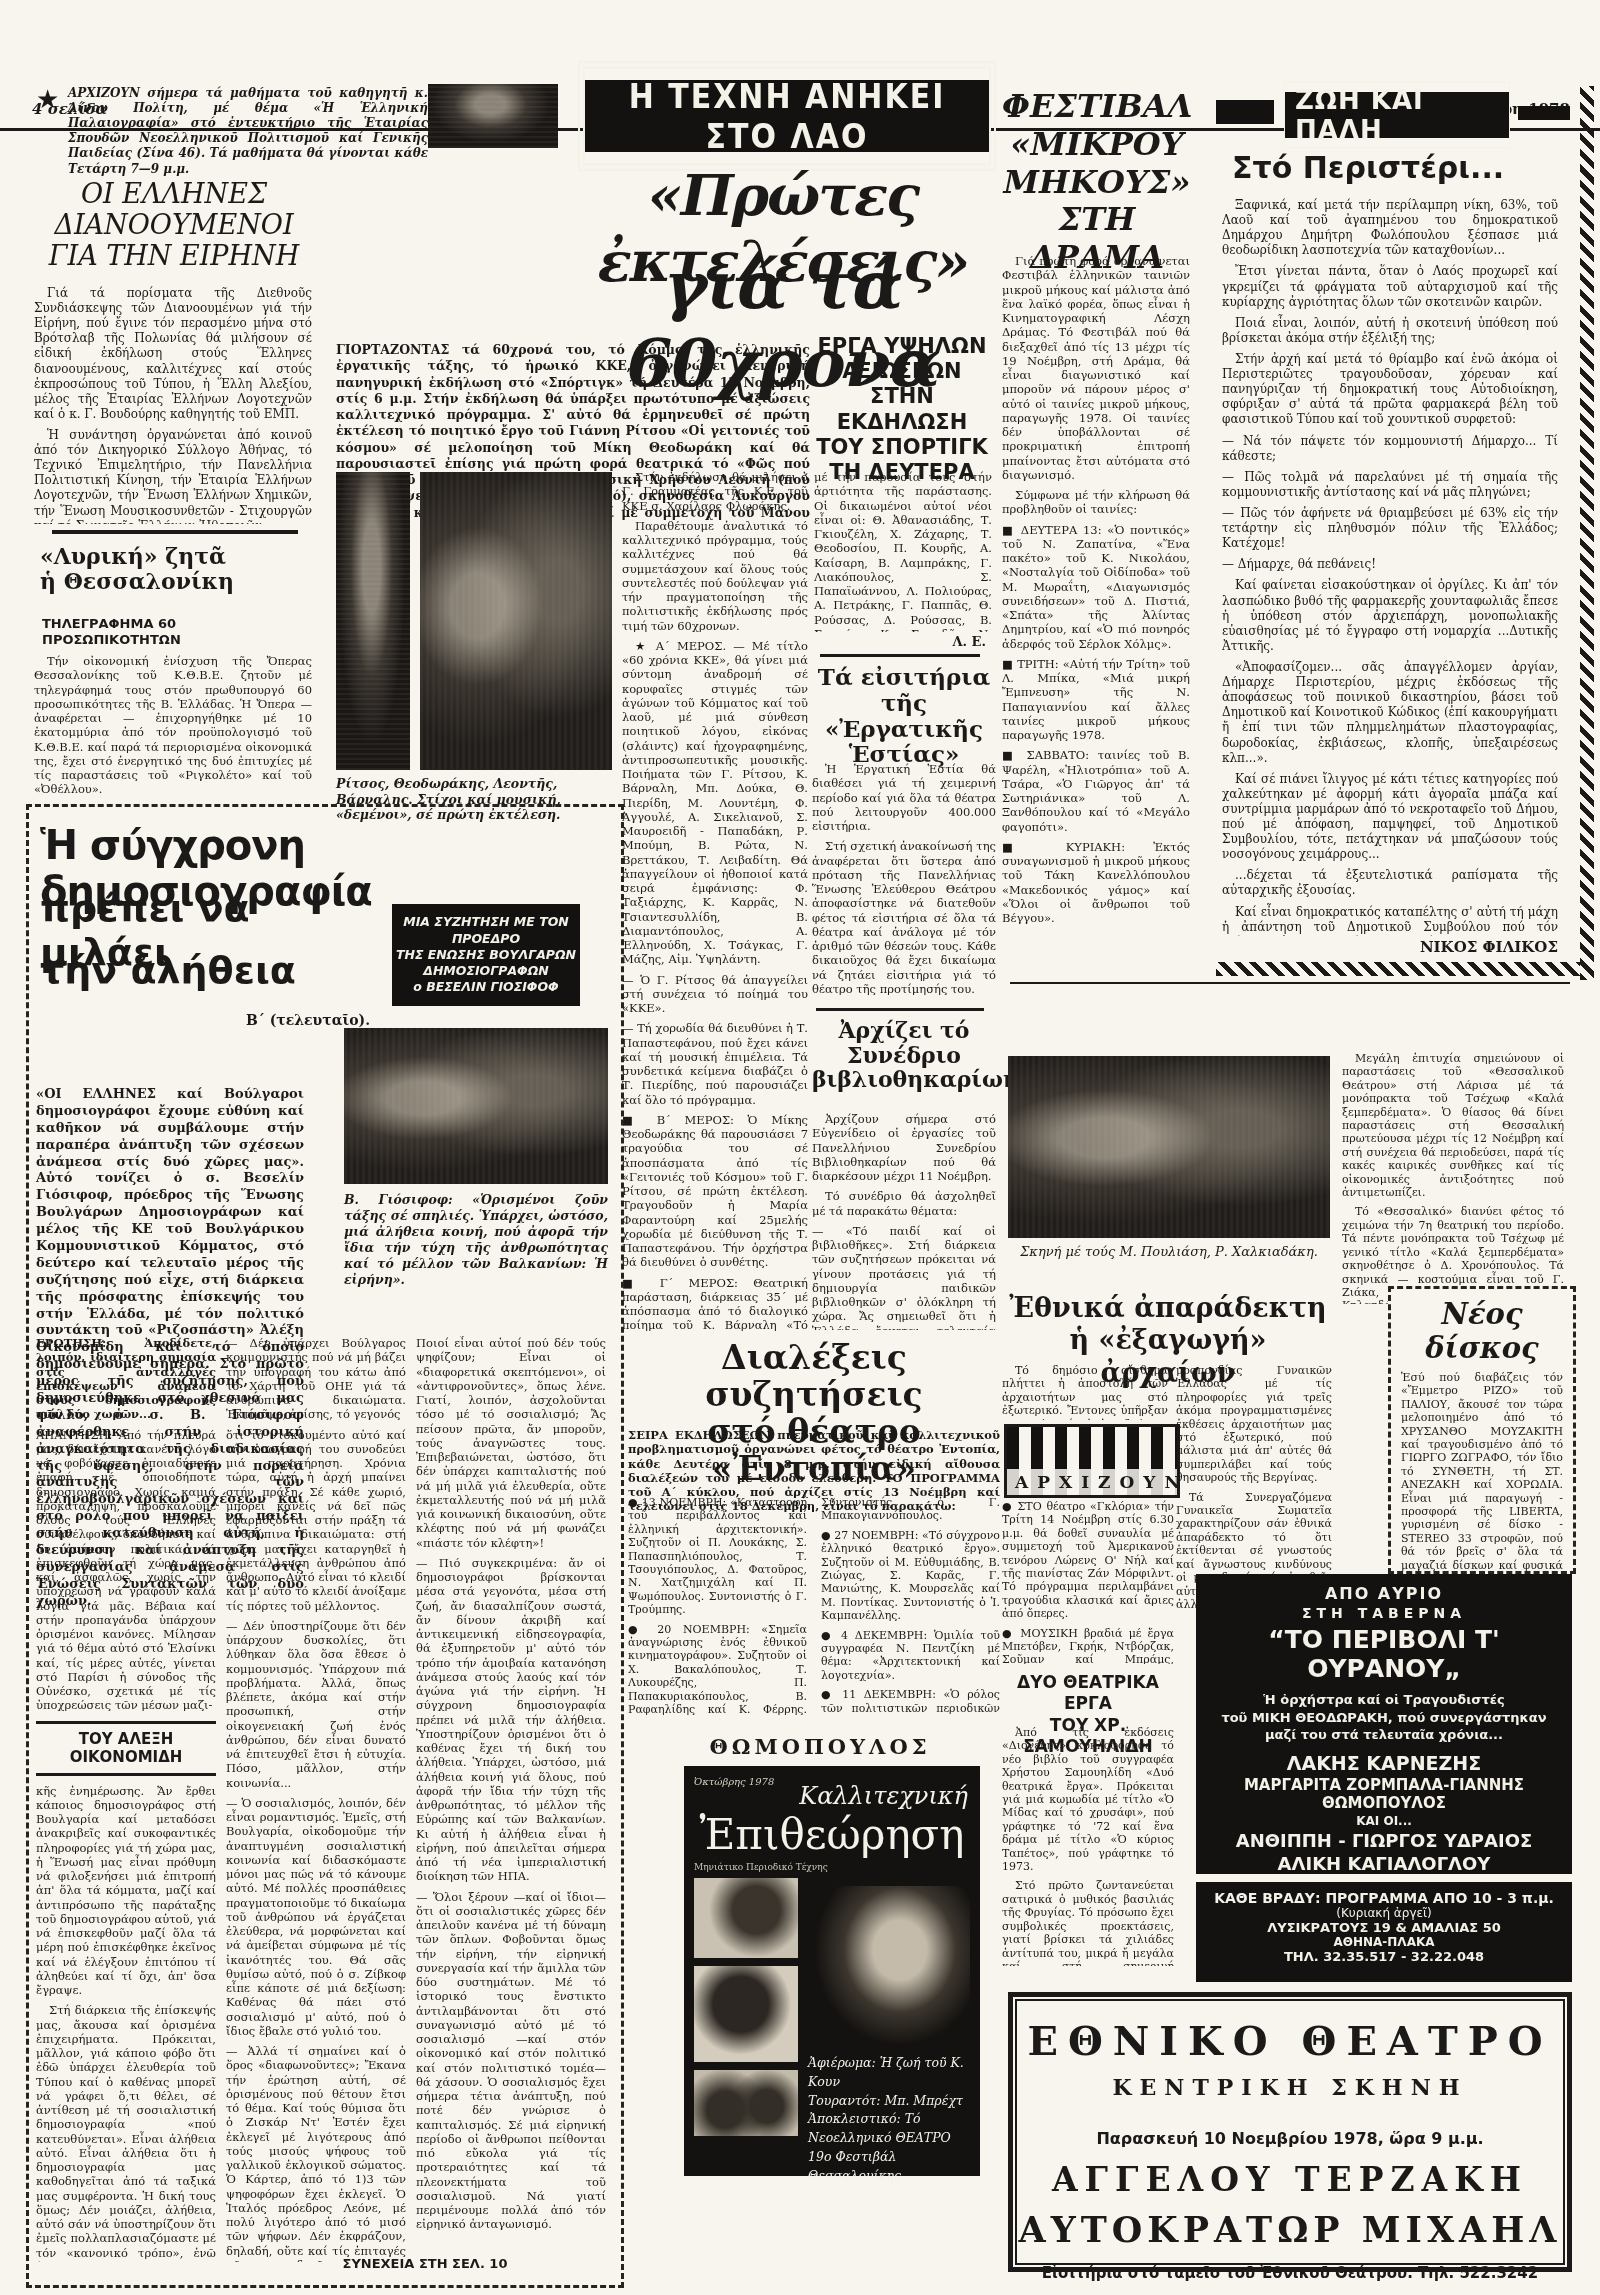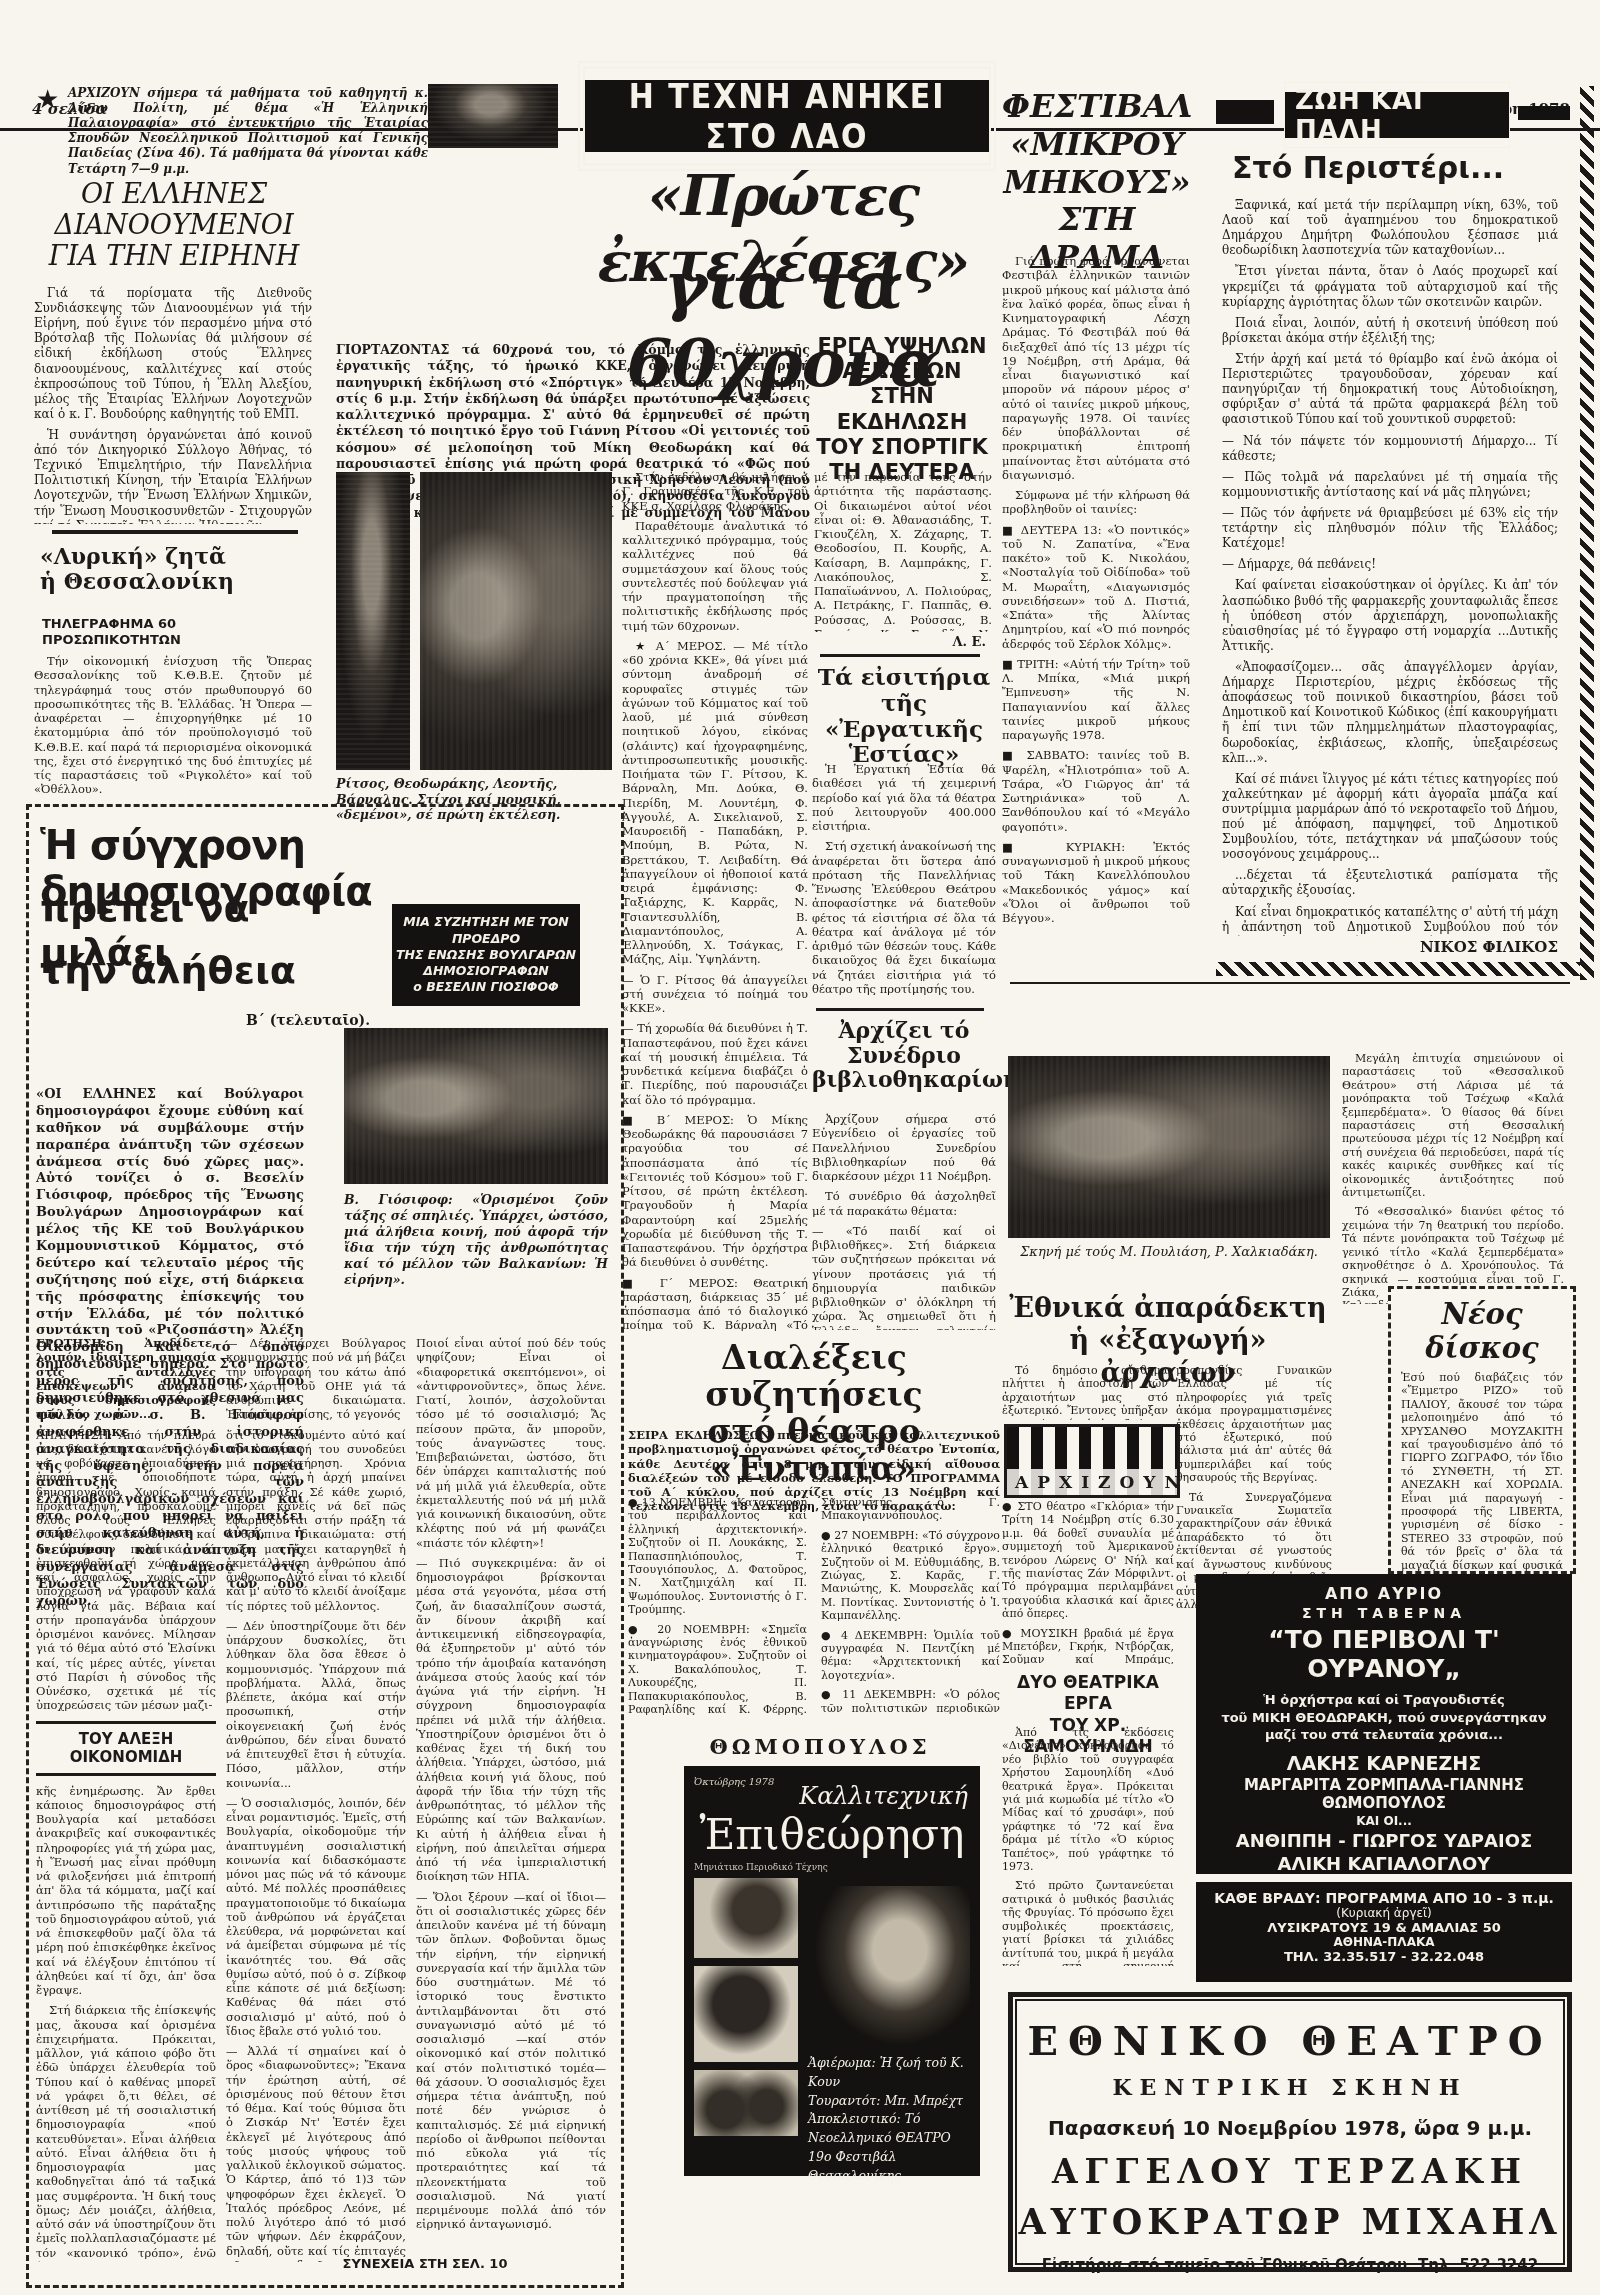--- a/index.html
+++ b/index.html
@@ -291,19 +291,19 @@
     <div class="b san" style="font-size:14px;">ΚΑΘΕ ΒΡΑΔΥ: ΠΡΟΓΡΑΜΜΑ ΑΠΟ 10 - 3 π.μ.</div>
     <div class="san" style="font-size:12px;">(Κυριακή ἀργεῖ)</div>
     <div class="b san" style="font-size:13px;">ΛΥΣΙΚΡΑΤΟΥΣ 19 &amp; ΑΜΑΛΙΑΣ 50</div>
     <div class="b san" style="font-size:12px;">ΑΘΗΝΑ-ΠΛΑΚΑ</div>
     <div class="b san" style="font-size:13px;">ΤΗΛ. 32.35.517 - 32.22.048</div>
   </div>
 
   <div class="abs c" style="left:1008px;top:1992px;width:564px;height:280px;border:5px solid #1b1a18;box-shadow:inset 0 0 0 2px #f7f5ee, inset 0 0 0 4px #1b1a18;box-sizing:border-box;padding-top:20px;background:#f7f5ee;">
     <div class="b ser" style="font-size:40px;letter-spacing:10px;">ΕΘΝΙΚΟ ΘΕΑΤΡΟ</div>
     <div class="b ser" style="font-size:22px;letter-spacing:8px;margin-top:10px;">ΚΕΝΤΡΙΚΗ ΣΚΗΝΗ</div>
-    <div class="b san" style="font-size:20px;margin-top:16px;">Παρασκευή 10 Νοεμβρίου 1978, ὥρα 9 μ.μ.</div>
+    <div class="b san" style="font-size:16px;margin-top:29px;">Παρασκευή 10 Νοεμβρίου 1978, ὥρα 9 μ.μ.</div>
     <div class="b ser" style="font-size:33px;letter-spacing:7px;margin-top:12px;">ΑΓΓΕΛΟΥ ΤΕΡΖΑΚΗ</div>
     <div class="b ser" style="font-size:35px;letter-spacing:5px;margin-top:10px;">ΑΥΤΟΚΡΑΤΩΡ ΜΙΧΑΗΛ</div>
     <div class="b san" style="font-size:15px;margin-top:14px;">Εἰσιτήρια στό ταμεῖο τοῦ Ἐθνικοῦ Θεάτρου. Τηλ. 522.3242</div>
   </div>
 
 </div>
 
 </body></html>

